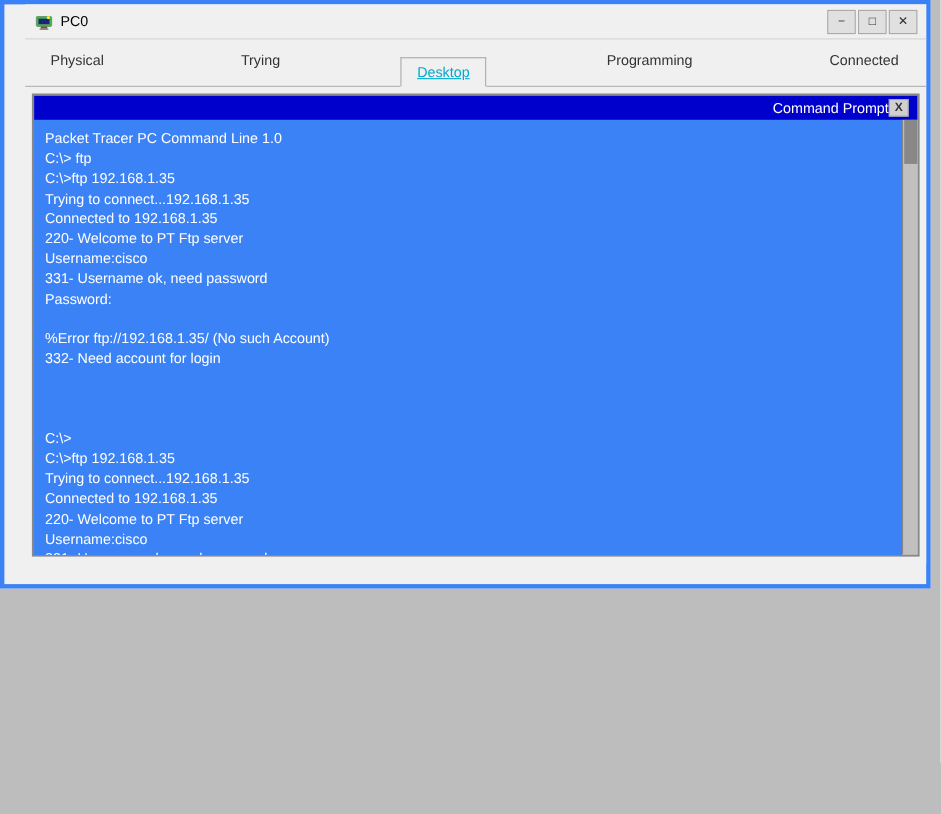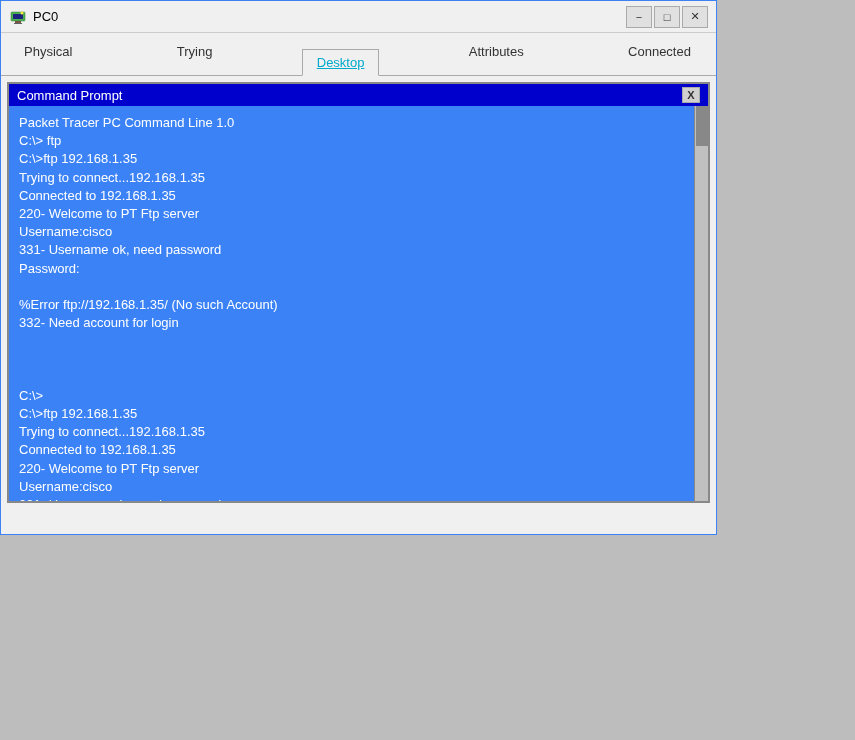--- a/index.html
+++ b/index.html
@@ -6,25 +6,26 @@
 
     body {
       background: #bdbdbd;
       font-family: Arial, sans-serif;
       width: 855px;
       height: 740px;
       overflow: hidden;
     }
 
     .window {
-      width: 717px;
+      width: 846px;
       height: 535px;
       background: #f0f0f0;
-      border: 1px solid #3b82f6;
+      border: 4px solid #3b82f6;
       position: relative;
+      padding-left: 19px;
     }
 
     .title-bar {
       background: #f0f0f0;
       height: 32px;
       display: flex;
       align-items: center;
       padding: 0 8px;
       border-bottom: 1px solid #ccc;
       user-select: none;
@@ -107,21 +108,21 @@
       border: 2px solid #888;
     }
 
     .cmd-title-bar {
       background: #0000cc;
       color: white;
       font-size: 13px;
       padding: 3px 8px;
       display: flex;
       align-items: center;
-      justify-content: space-between;
+      justify-content: flex-end;
     }
 
     .cmd-close-btn {
       background: #d0d0d0;
       border: 1px solid #aaa;
       color: #333;
       font-size: 11px;
       width: 18px;
       height: 16px;
       cursor: pointer;
@@ -190,21 +191,21 @@
       <button class="title-btn">−</button>
       <button class="title-btn">□</button>
       <button class="title-btn close">✕</button>
     </div>
   </div>
 
   <div class="tabs">
     <div class="tab">Physical</div>
     <div class="tab">Trying</div>
     <div class="tab active">Desktop</div>
-    <div class="tab">Attributes</div>
+    <div class="tab">Programming</div>
     <div class="tab">Connected</div>
   </div>
 
   <div class="content-area">
     <div class="cmd-window">
 
       <div class="cmd-title-bar">
         <span>Command Prompt</span>
         <button class="cmd-close-btn">X</button>
       </div>

